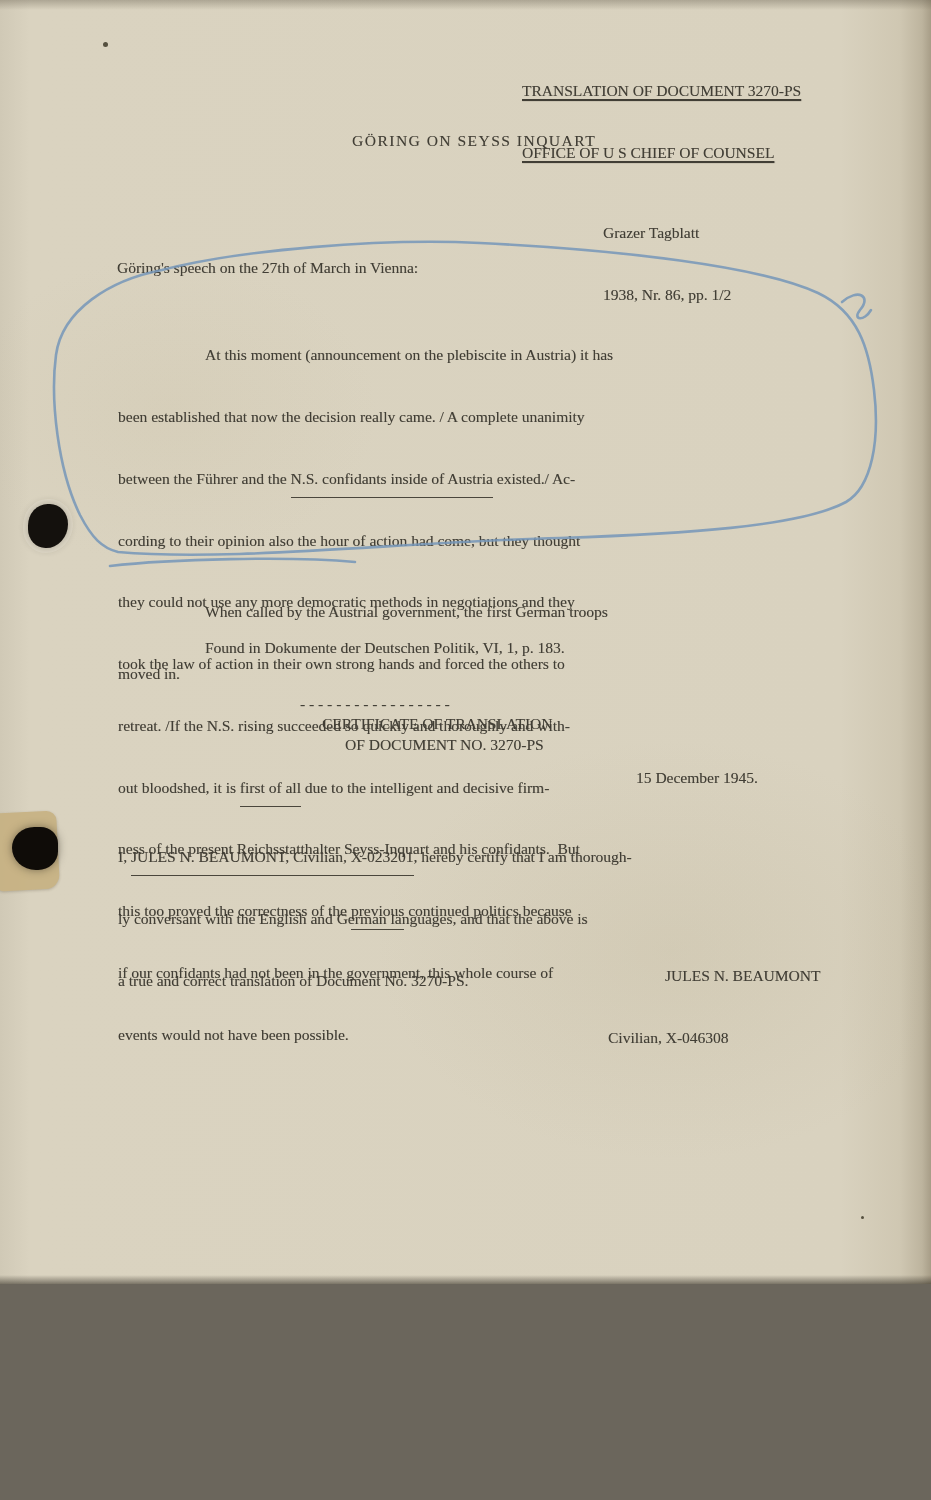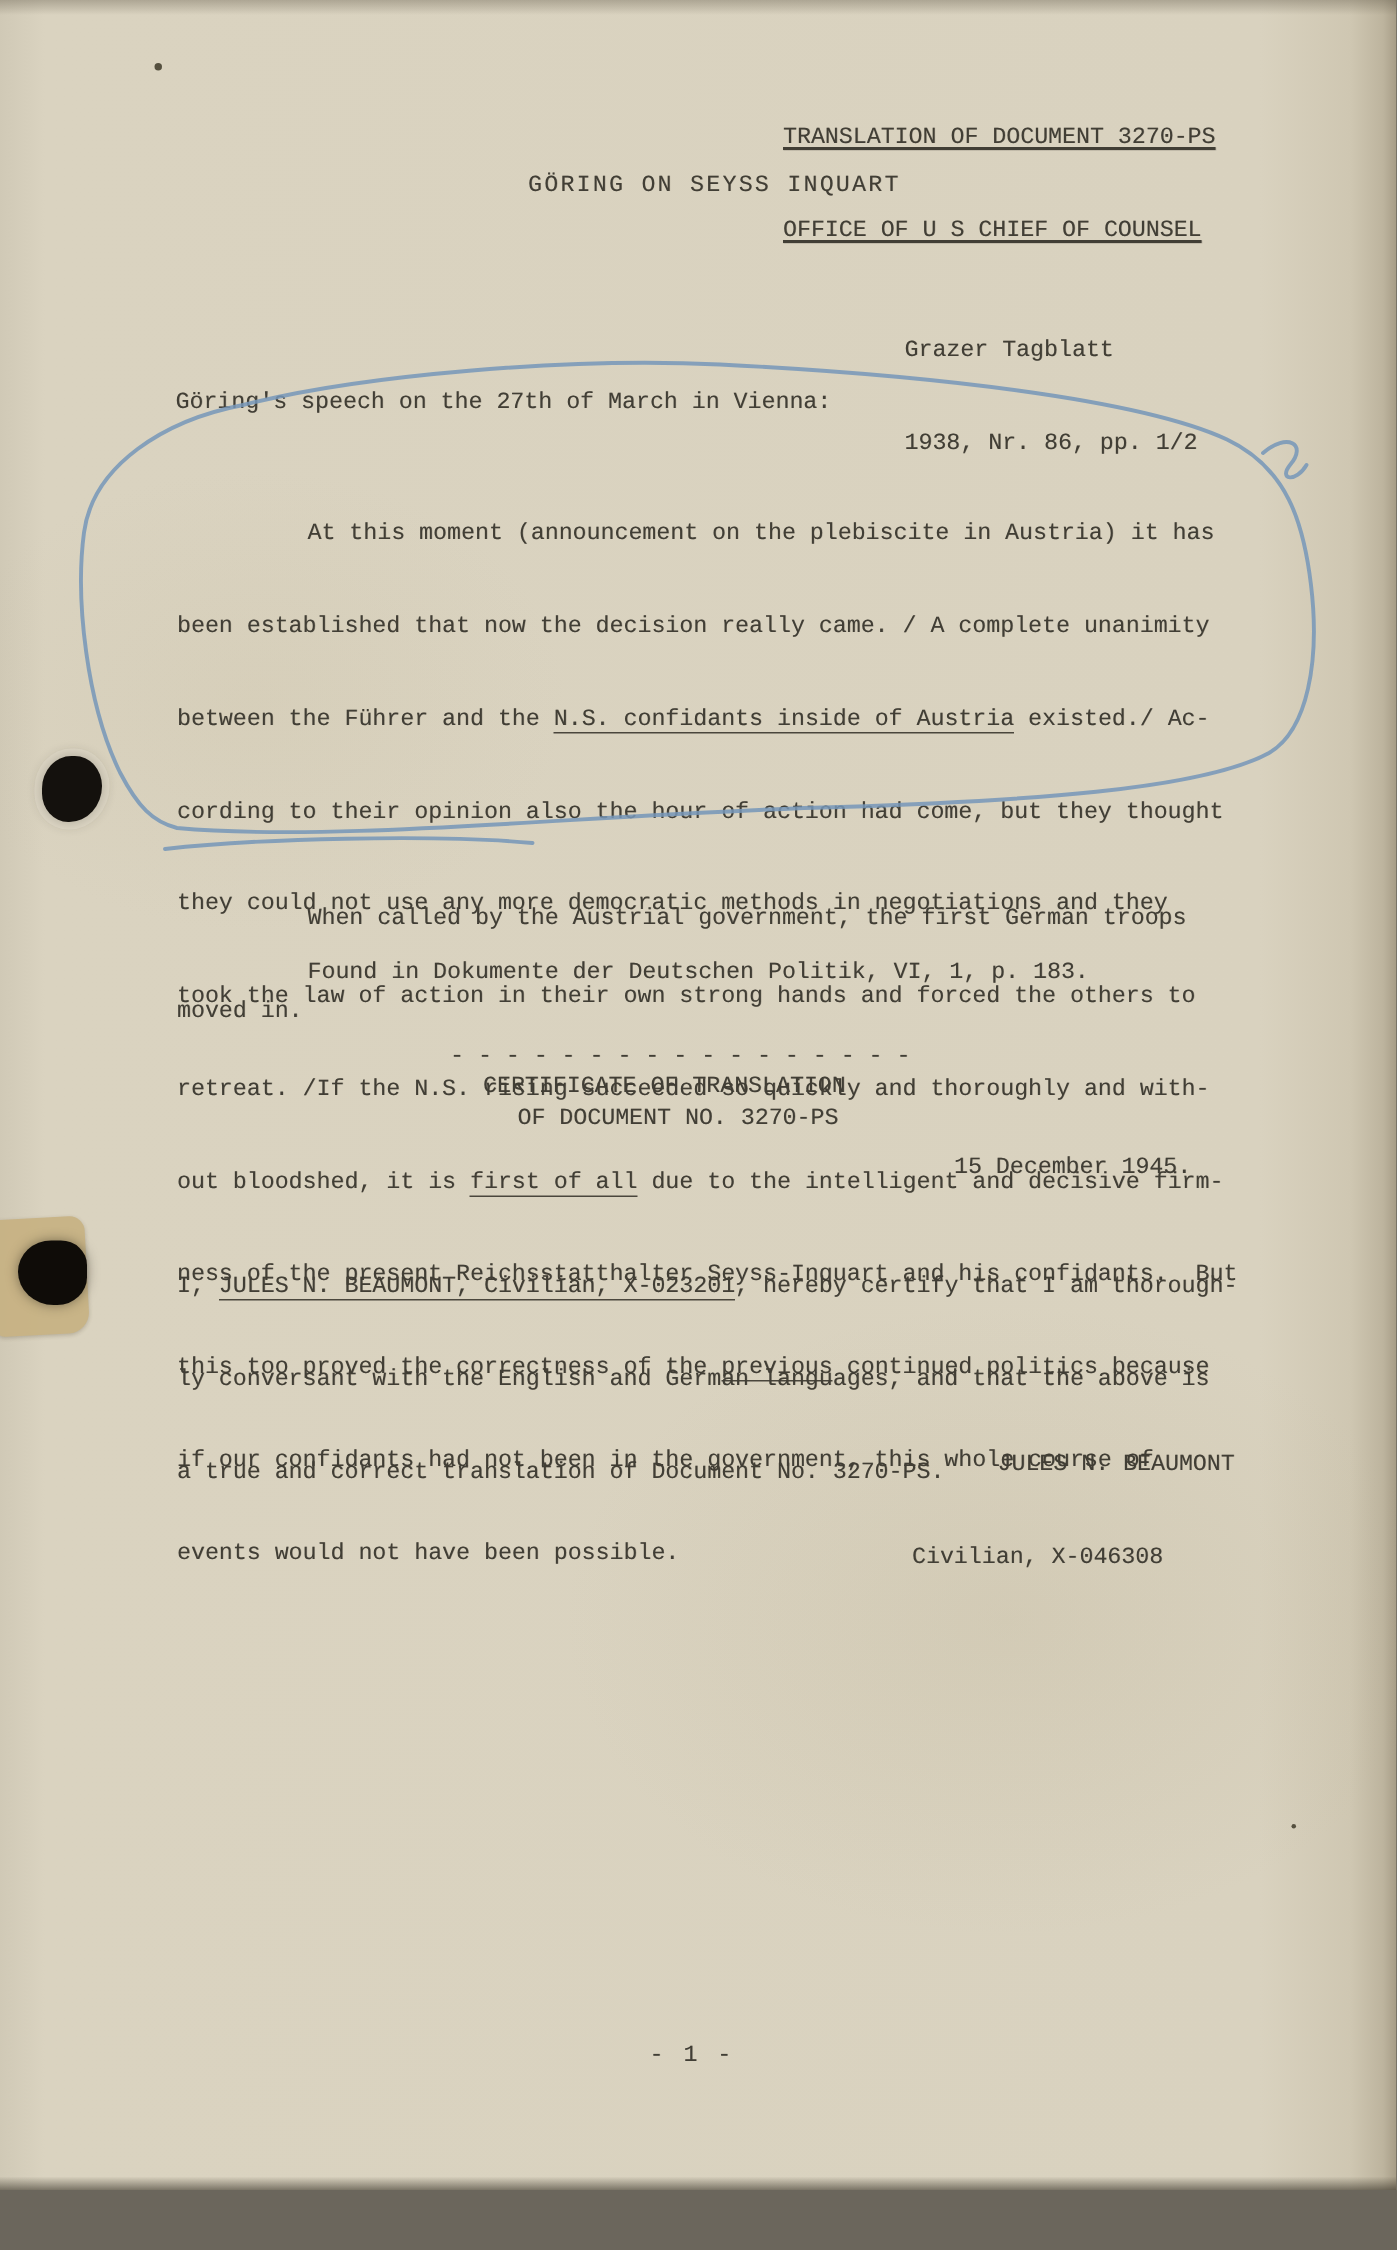--- a/index.html
+++ b/index.html
@@ -1,43 +1,43 @@
 <!DOCTYPE html>
 <html><head>
 <meta charset="utf-8">
 <style>
   html,body{margin:0;padding:0;background:#6b665c;}
   .page{
     position:relative;
-    width:931px;height:1460px;
+    width:931px;height:1284px;
     margin:0 auto;
     background:
       radial-gradient(420px 300px at 72% 74%, rgba(190,180,152,0.25), rgba(0,0,0,0) 70%),
       radial-gradient(300px 220px at 18% 32%, rgba(200,190,162,0.20), rgba(0,0,0,0) 70%),
       linear-gradient(90deg,#d0c9b6 0,#dad3c0 30px,#d9d2bf 840px,#cfc7b2 900px,#bdb49e 922px,#a79d87 931px);
     overflow:hidden;
-    font-family:Liberation Mono, monospace;
+    font-family:Liberation Serif, serif;
     font-size:15.5px;
     line-height:20.6px;
     color:#413e35;
   }
   .page::before{ 
     content:"";position:absolute;left:0;top:0;right:0;height:10px;
     background:linear-gradient(180deg,rgba(90,82,66,0.35),rgba(0,0,0,0));
     pointer-events:none;
   }
   .page::after{ 
     content:"";position:absolute;left:0;bottom:0;right:0;height:9px;
     background:linear-gradient(0deg,rgba(45,40,30,0.55),rgba(0,0,0,0));
     pointer-events:none;
   }
   .abs{position:absolute;white-space:pre;}
   .tw{text-shadow:0.3px 0.3px 0 rgba(62,58,48,0.35);}
   .hline{text-decoration:underline;text-underline-offset:3px;text-decoration-thickness:1.5px;}
-  .u{border-bottom:1.6px solid #4a463c;padding-bottom:0px;}
+  .u{border-bottom:1.6px solid #4a463c;padding-bottom:10px;}
   .block .line{white-space:pre;}
   .indent{padding-left:87px;}
   .title{letter-spacing:1.5px;}
   .pagenum{letter-spacing:2px;}
   
   .hole1{
     position:absolute;left:28px;top:504px;width:40px;height:44px;
     background:#14110d;border-radius:52% 48% 58% 46%;
     box-shadow:0 0 0 5px rgba(232,227,211,0.35), 0 0 9px rgba(40,35,25,0.45);
   }
@@ -64,21 +64,21 @@
   <div class="hole1"></div>
   <div class="hole2"></div>
   <div class="speck" style="left:103px;top:42px;width:5px;height:5px;"></div>
   <div class="speck" style="left:861px;top:1216px;width:3px;height:3px;"></div>
 
   <div class="abs tw" style="left:522px;top:40px;">
     <div class="hline">TRANSLATION OF DOCUMENT 3270-PS</div>
     <div class="hline">OFFICE OF U S CHIEF OF COUNSEL</div>
   </div>
 
-  <div class="abs tw title" style="left:352px;top:113px;">GÖRING ON SEYSS INQUART</div>
+  <div class="abs tw title" style="left:352px;top:131px;">GÖRING ON SEYSS INQUART</div>
 
   <div class="abs tw" style="left:603px;top:182px;">
     <div>Grazer Tagblatt</div>
     <div>1938, Nr. 86, pp. 1/2</div>
   </div>
 
   <div class="abs tw" style="left:117px;top:258px;text-align:center;">Göring's speech on the 27th of March in Vienna:</div>
 
   <div class="abs tw block" style="left:118px;top:304px;">
     <div class="line indent">At this moment (announcement on the plebiscite in Austria) it has</div>

